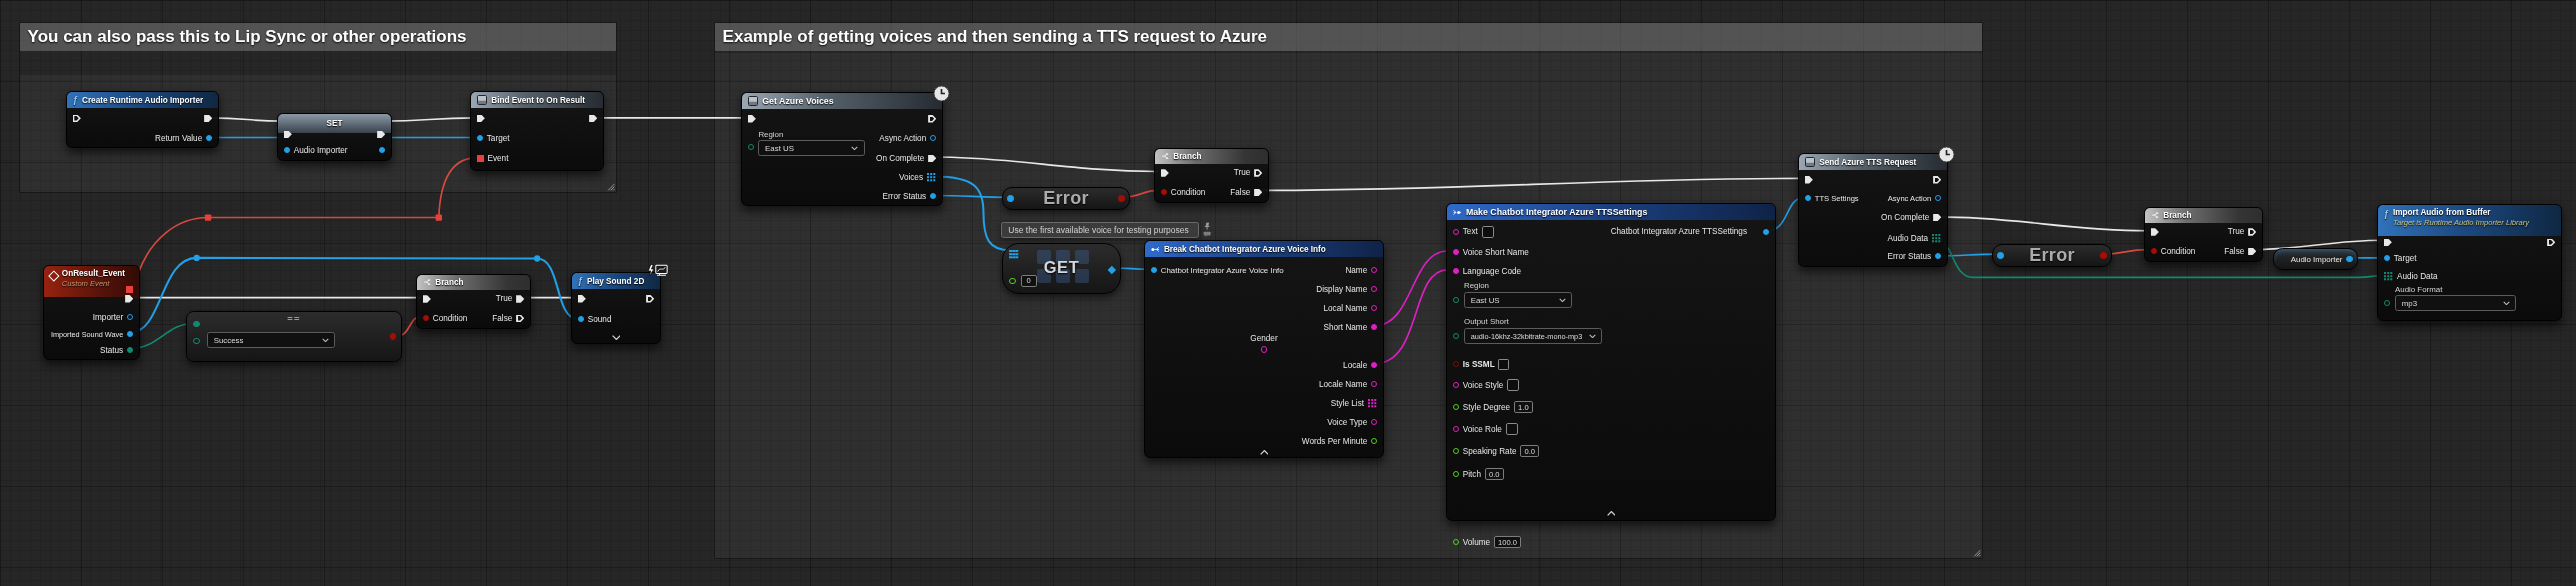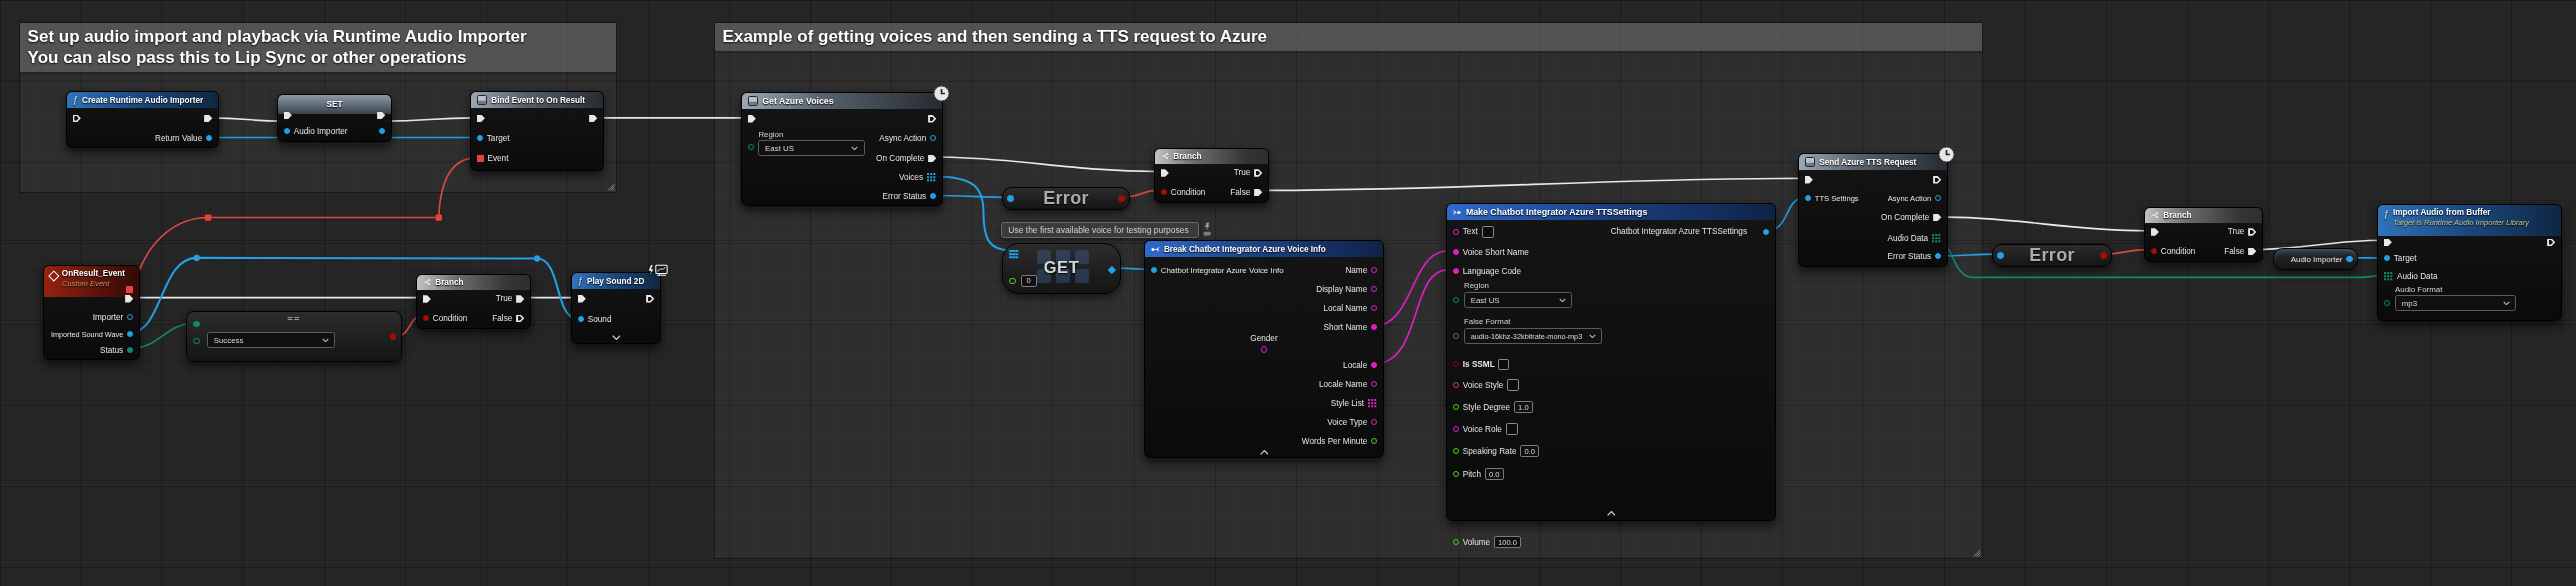--- a/index.html
+++ b/index.html
@@ -83,21 +83,20 @@
   .w-enum{stroke:var(--enum);stroke-width:2.6;}
   .corner-ico{position:absolute;top:-8.8px;right:-8.8px;z-index:4;}
 </style>
 </head>
 <body>
 
 <div class="canvas">
 
   <div class="comment" style="left:19px;top:22px;width:596px;height:169px;">
     <div class="c-hdr" style="font-size:17px;">
-      <div>Set up audio import and playback via Runtime Audio Importer</div>
       <div>You can also pass this to Lip Sync or other operations</div>
     </div>
     <div class="c-body" style="top:52px;"></div>
     <svg class="rsz" width="10" height="10" viewBox="0 0 16 16">
         <path d="M15 5 L5 15 M15 9 L9 15 M15 13 L13 15" stroke="#9a9a9a" stroke-width="1.6"></path>
       </svg>
   </div>
 
   <div class="comment" style="left:714px;top:22px;width:1267px;height:535px;">
     <div class="c-hdr" style="font-size:17px;">
@@ -157,21 +156,21 @@
     <div class="row split" style="top:20px;">
       <span class="pe h"></span>
       <span class="pe"></span>
     </div>
     <div class="row r" style="top:40px;">
       <span class="lb">Return Value</span>
       <span class="p f" style="--c:var(--object)"></span>
     </div>
   </div>
 
-  <div class="node" style="left:277px;top:94px;width:113px;height:46px;">
+  <div class="node" style="left:277px;top:113px;width:113px;height:46px;">
     <div class="sethdr">SET</div>
     <div class="row split" style="top:14px;">
       <span class="pe"></span>
       <span class="pe"></span>
     </div>
     <div class="row split" style="top:30px;">
       <span class="grp">
           <span class="p f" style="--c:var(--object)"></span>
         <span class="lb">Audio Importer</span>
         </span>
@@ -481,21 +480,21 @@
       <span class="lb">Language Code</span>
     </div>
     <span class="sl" style="position:absolute;left:17px;top:77px;">Region</span>
     <span class="p" style="--c:var(--enum);position:absolute;left:5.7px;top:93px;"></span>
     <div class="dd" style="left:17px;top:88px;width:95px;">
       <span>East US</span>
       <svg width="7" height="4.4" viewBox="0 0 10 6">
           <path d="M1 1 L5 5 L9 1" fill="none" stroke="#bbb" stroke-width="1.6"></path>
         </svg>
     </div>
-    <span class="sl" style="position:absolute;left:17px;top:113px;">False Format</span>
+    <span class="sl" style="position:absolute;left:17px;top:113px;">Output Short</span>
     <span class="p" style="--c:var(--enum);position:absolute;left:5.7px;top:129px;"></span>
     <div class="dd" style="left:17px;top:124px;width:125px;font-size:7.3px;">
       <span>audio-16khz-32kbitrate-mono-mp3</span>
       <svg width="7" height="4.4" viewBox="0 0 10 6">
           <path d="M1 1 L5 5 L9 1" fill="none" stroke="#bbb" stroke-width="1.6"></path>
         </svg>
     </div>
     <div class="row" style="top:154px;width:126px;">
       <span class="p" style="--c:#7d0b05"></span>
       <span class="lb" style="font-weight:bold;">Is SSML</span>

